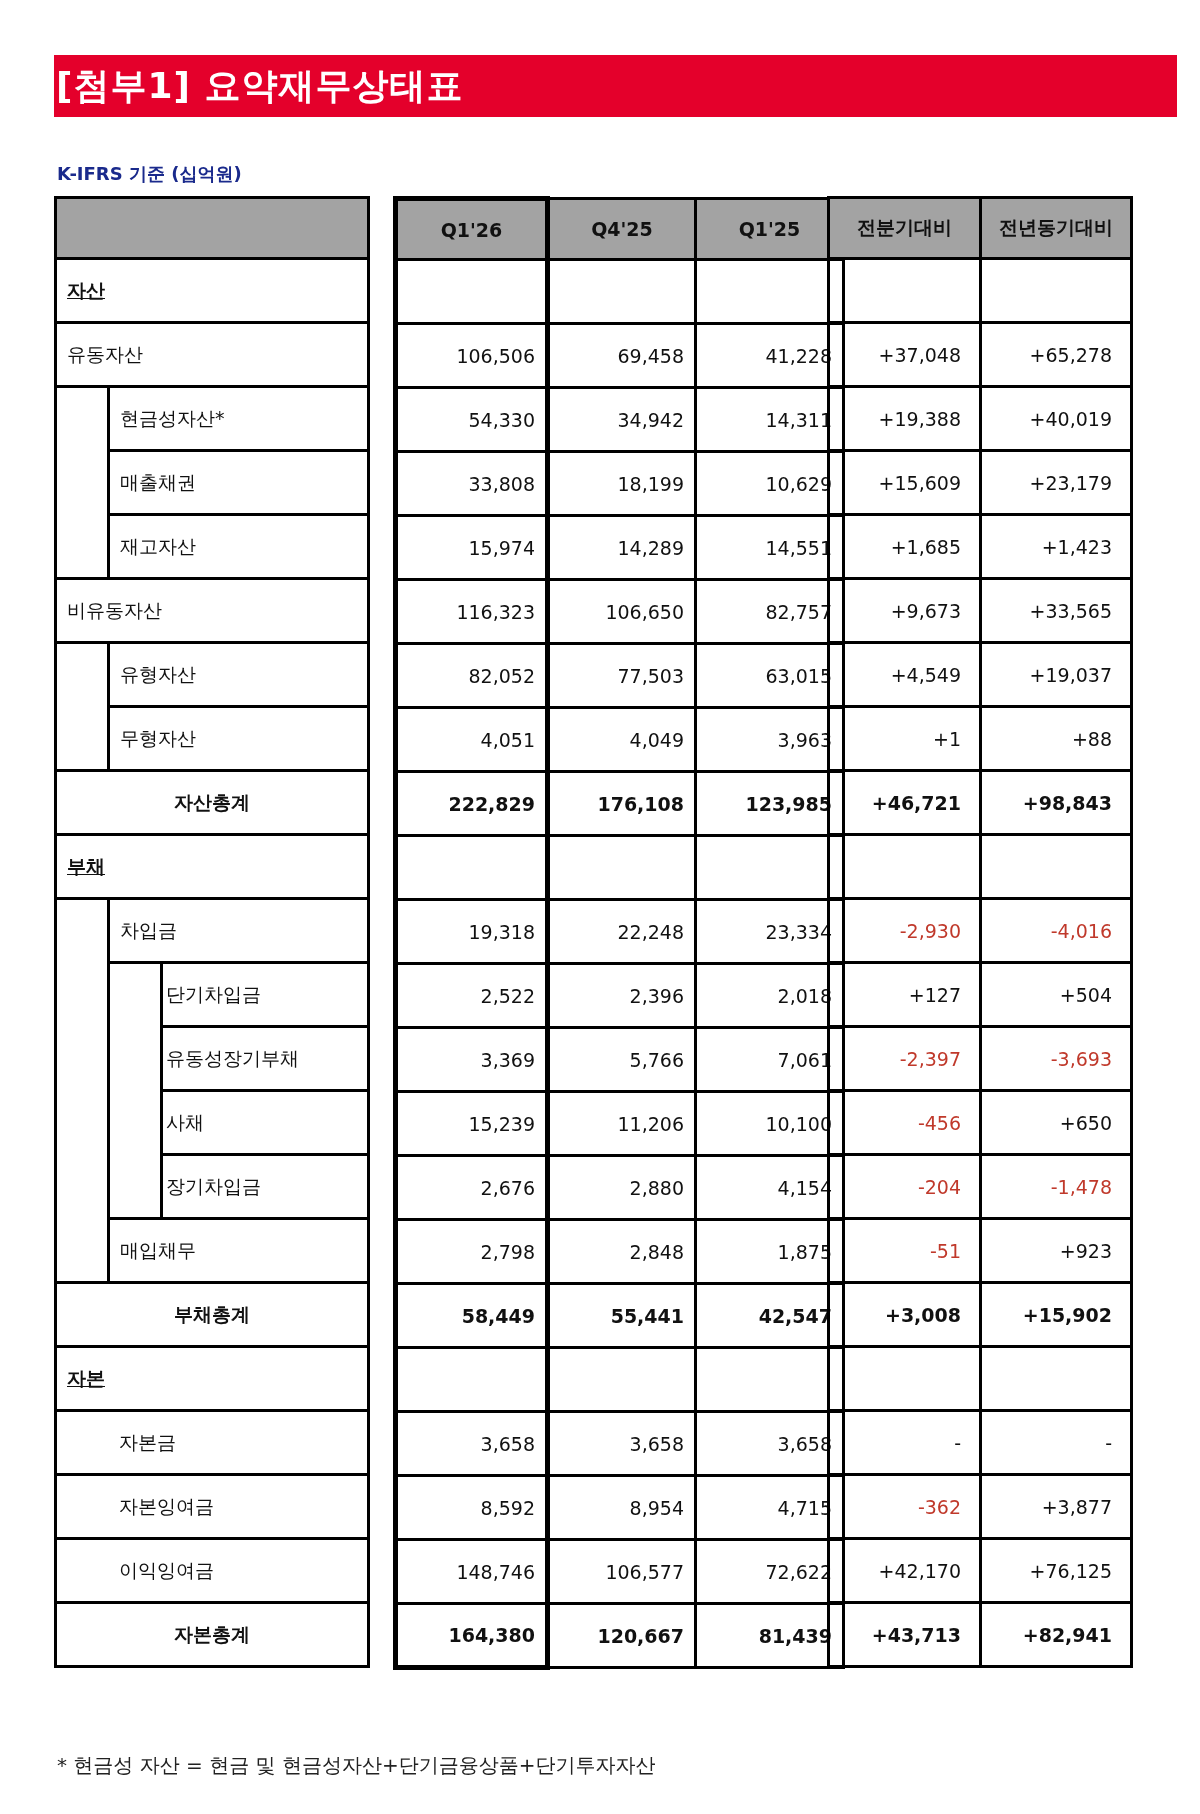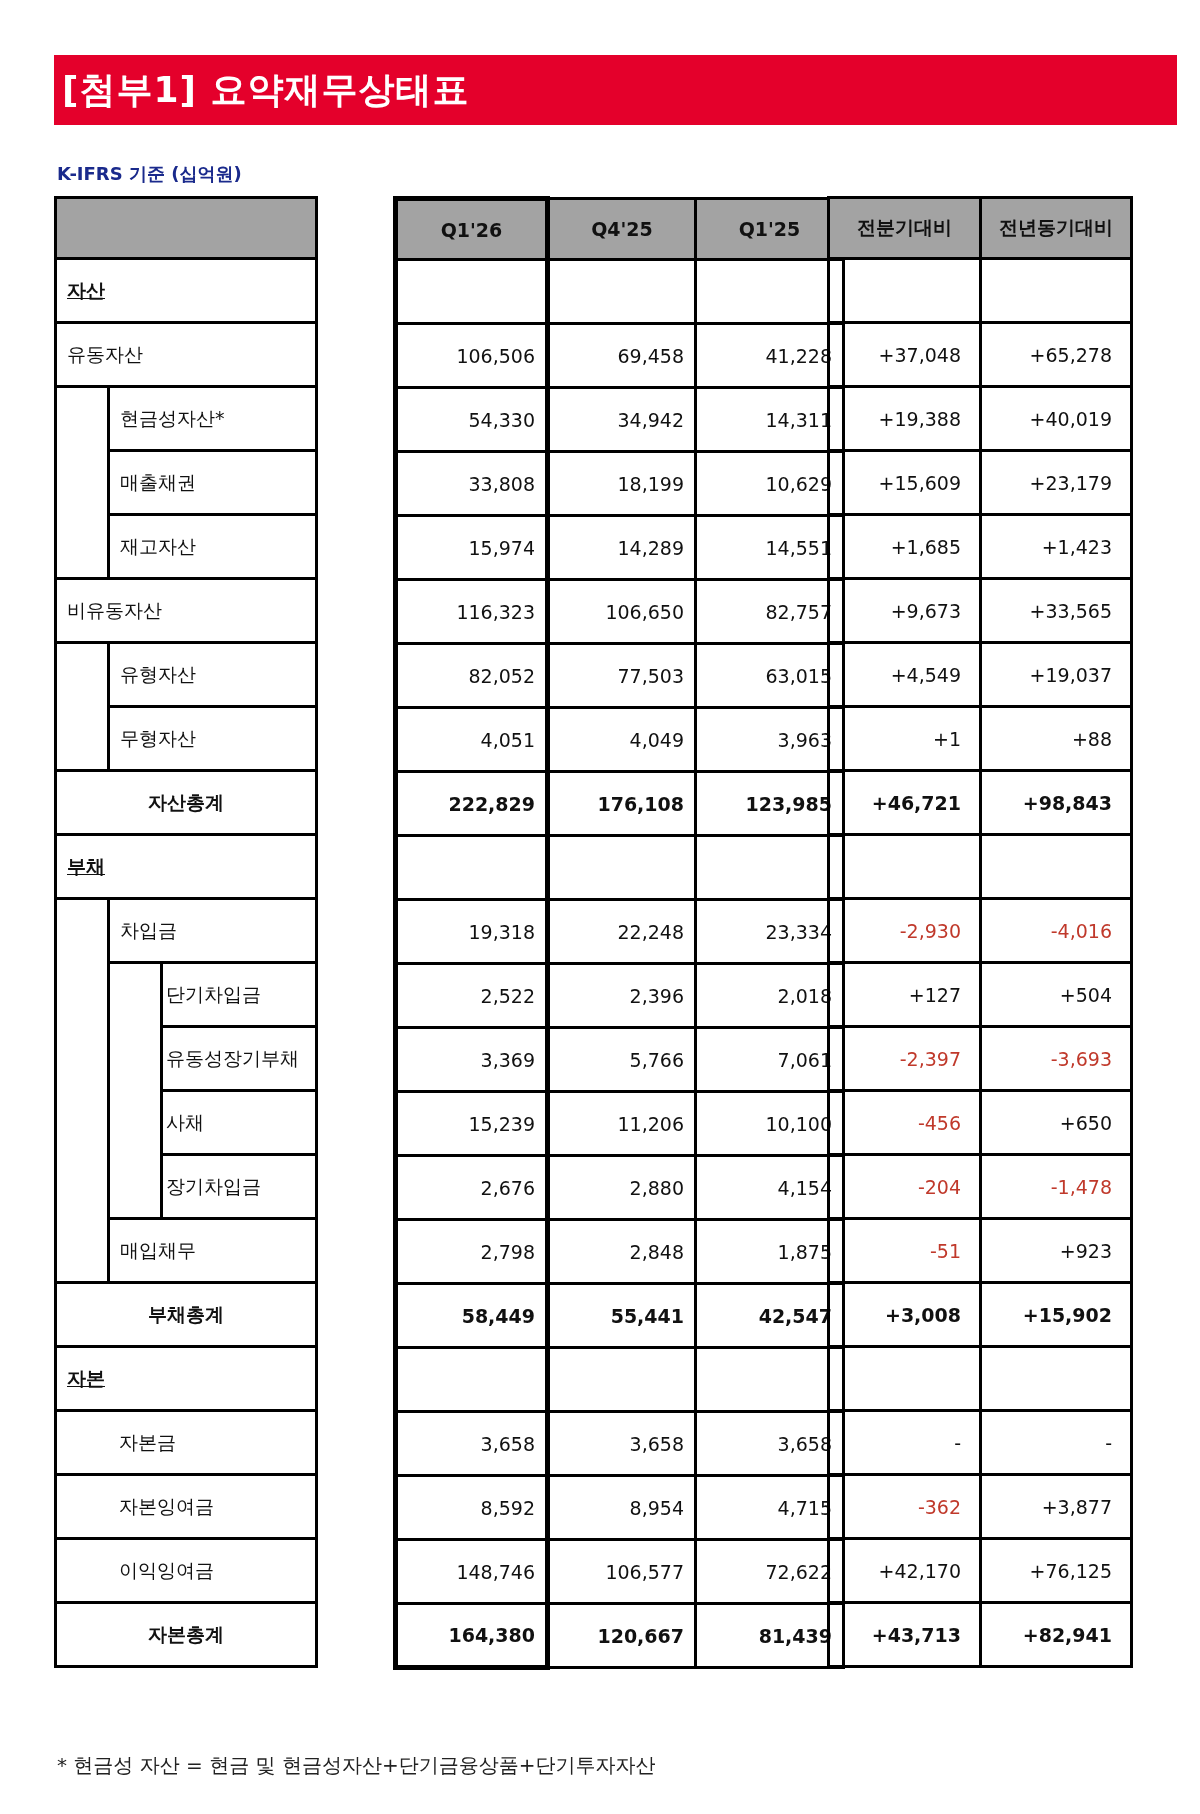--- a/index.html
+++ b/index.html
@@ -1,30 +1,30 @@
 <!DOCTYPE html>
 <html><head>
 <meta charset="utf-8">
 <style>
   html, body { margin: 0; padding: 0; background: #ffffff; }
   body { width: 1200px; height: 1814px; position: relative; overflow: hidden;
          font-family: "DejaVu Sans", "Liberation Sans", sans-serif; color: #111; }
-  .banner { position: absolute; left: 54px; top: 55px; width: 1123px; height: 70px;
-            background: #e4002b; box-sizing: border-box; padding-left: 8px;
+  .banner { position: absolute; left: 54px; top: 55px; width: 1123px; height: 62px;
+            background: #e4002b; box-sizing: border-box; padding-left: 2px;
             display: flex; align-items: center; }
   .banner-title { color: #ffffff; font-size: 36px; font-weight: bold; letter-spacing: 1px; }
   .subtitle { position: absolute; left: 57px; top: 162px; font-size: 18px; font-weight: bold; color: #1a2a8c; }
 
   .tbl { position: absolute; top: 196px; border-collapse: collapse; table-layout: fixed; }
   .tbl td, .tbl th { border: 3px solid #000; padding: 0; height: 64px; box-sizing: border-box;
                      font-size: 19px; font-weight: normal; }
   .tbl th { background: #a3a3a3; font-weight: bold; height: 61px; text-align: center; font-size: 19px; }
 
   
-  #labels { left: 54px; width: 264px; }
+  #labels { left: 54px; width: 316px; }
   #labels td { text-align: left; }
   .lbl-section { padding-left: 10px !important; font-weight: bold !important; text-decoration: underline; }
   .lbl-l0 { padding-left: 10px !important; }
   .lbl-l1 { padding-left: 10px !important; }
   .lbl-l2 { padding-left: 3px !important; }
   .lbl-total { text-align: center !important; font-weight: bold !important; padding-right: 0; }
   .lbl-indent-eq { padding-left: 62px !important; }
   .spacer { border-top: none !important; border-bottom: none !important; }
 
   

